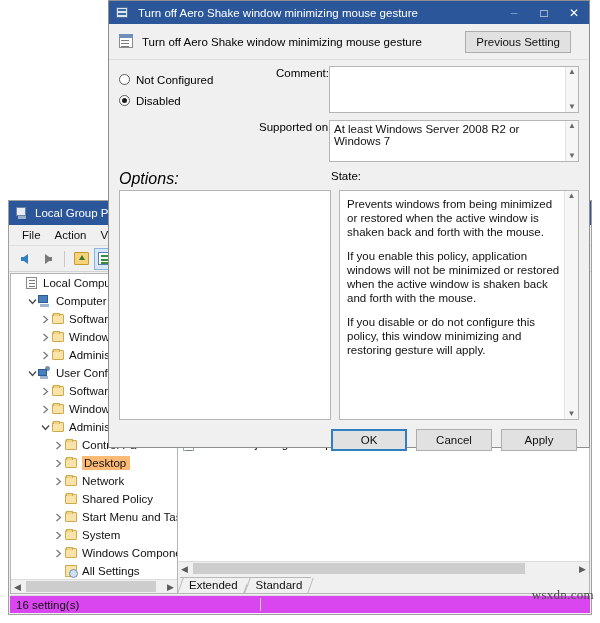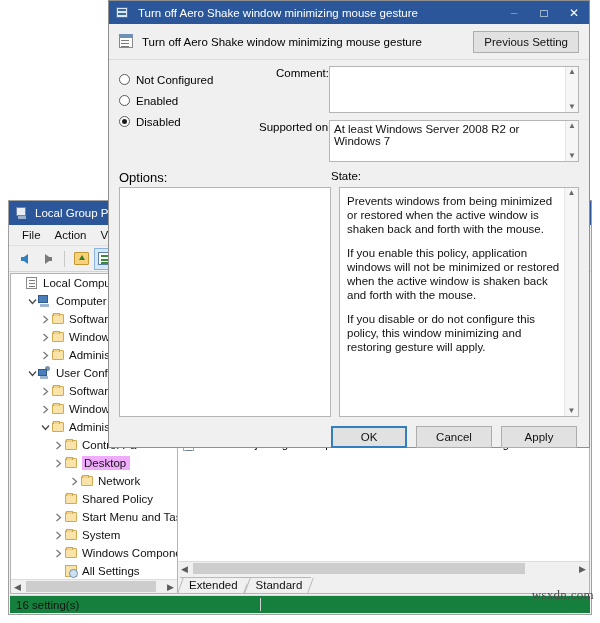--- a/index.html
+++ b/index.html
@@ -65,21 +65,21 @@
   .ico-export:after { content:''; position:absolute; right:-3px; top:3px; width:0;height:0;
       border-top:4px solid transparent;border-bottom:4px solid transparent;border-left:6px solid #3c8a3c; }
 
   
   #gpe-body { position:absolute; left:1px; top:72px; right:1px; bottom:20px; display:flex; background:#fff; }
   #tree-pane {
     width: 168px; background:#ffffff; border:1px solid #b4b4b4; position:relative; overflow:hidden;
   }
   #tree-scroll-area { position:absolute; left:0; top:0; right:0; bottom:14px; overflow:hidden; }
   .tree-row { display:flex; align-items:center; height:18px; padding-left:2px; white-space:nowrap; }
-  .tree-row.selected-folder .tr-label { background:#f0abfc; padding:1px 4px 1px 2px; }
+  .tree-row.selected-folder .tr-label { background:#fdba74; padding:1px 4px 1px 2px; }
   .tw { width:12px; flex:0 0 12px; display:flex; align-items:center; justify-content:center; color:#5a5a5a; }
   .tw svg { display:block; }
   .tr-icon { width:15px; flex:0 0 15px; margin-right:3px; position:relative; height:14px; }
   .tr-label { font-size:11.5px; color:#111; }
   .ico-folder { position:absolute; left:1px; top:2px; width:12px; height:10px; background:#f9e3a8; border:1px solid #d0aa4e; border-radius:1px; }
   .ico-folder:before { content:''; position:absolute; left:0; top:-2px; width:5px; height:2px; background:#f0d384; border:1px solid #d0aa4e; border-bottom:none; }
   .ico-console { position:absolute; left:1px; top:1px; width:11px; height:12px; background:#fbfbfb; border:1px solid #8a8a8a; }
   .ico-console:after { content:''; position:absolute; left:2px; top:2px; width:6px; height:1px; background:#7b7b7b; box-shadow:0 3px 0 #7b7b7b, 0 6px 0 #7b7b7b; }
   .ico-computer { position:absolute; left:0px; top:1px; width:13px; height:12px; }
   .ico-computer .scr { position:absolute; left:0; top:0; width:10px; height:8px; background:#4a7ebb; border:1px solid #2e5b8f; }
@@ -114,21 +114,21 @@
 
   #list-hscroll { position:absolute; left:0; right:0; bottom:18px; height:14px; background:#f0f0f0; border-top:1px solid #dcdcdc; display:flex; align-items:center; }
   #list-tabs { position:absolute; left:0; right:0; bottom:0; height:18px; background:#f0f0f0; display:flex; align-items:flex-end; padding-left:2px; }
   .tab {
     font-size:11.5px; color:#111; padding:1px 9px 2px 9px; background:#f0f0f0;
     border-top:1px solid #b9b9b9; position:relative; white-space:nowrap;
   }
   .tab:before { content:''; position:absolute; left:0; top:0; bottom:0; width:7px; border-left:1px solid #b9b9b9; transform:skewX(-20deg); }
   .tab:after { content:''; position:absolute; right:0; top:0; bottom:0; width:7px; border-right:1px solid #b9b9b9; transform:skewX(-20deg); }
 
-  #gpe-status { position:absolute; left:1px; right:1px; bottom:1px; height:18px; background:#15803d;
+  #gpe-status { position:absolute; left:1px; right:1px; bottom:1px; height:18px; background:#d946ef;
       border-top:1px solid #dcdcdc; display:flex; align-items:center; }
   #gpe-status-text { font-size:11.5px; padding-left:6px; color:#111; }
   #gpe-status-sep { position:absolute; left:250px; top:2px; bottom:2px; width:1px; background:#d0d0d0; }
 
   
   #dlg {
     position: absolute; left: 108px; top: 0px; width: 482px; height: 448px;
     background: #f0f0f0; border: 1px solid #8f8f8f;
     box-shadow: 0 0 0 0 transparent;
   }
@@ -143,21 +143,21 @@
   #dlg-head { height:35px; display:flex; align-items:center; padding:0 10px; }
   #dlg-head-icon { width:16px; height:15px; position:relative; flex:0 0 auto; }
   #dlg-head-icon .hi1 { position:absolute; left:0; top:0; width:14px; height:14px; background:#ffffff; border:1px solid #8a8a8a; }
   #dlg-head-icon .hi2 { position:absolute; left:0; top:0; width:14px; height:4px; background:#6f8fb5; }
   #dlg-head-icon .hi3 { position:absolute; left:2px; top:6px; width:8px; height:1px; background:#7b7b7b; box-shadow:0 3px 0 #7b7b7b, 0 6px 0 #7b7b7b; }
   #dlg-head-title { font-size:11.5px; margin-left:7px; flex:1; white-space:nowrap; }
   .btn {
     background:#e1e1e1; border:1px solid #adadad; font-size:11.5px; color:#111;
     padding:4px 10px; min-width:76px; text-align:center; font-family:"Liberation Sans", sans-serif;
   }
-  #btn-prev { }
+  #btn-prev { margin-right:8px; }
 
   #dlg-sep { height:1px; background:#dcdcdc; margin:0; }
 
   #dlg-upper { position:relative; height:105px; padding: 6px 10px 0 10px; display:flex; }
   #radio-col { width:140px; padding-top:3px; }
   .radio-row { display:flex; align-items:center; height:21px; }
   .radio {
     width:11px; height:11px; border-radius:50%; border:1px solid #5a5a5a; background:#ffffff;
     position:relative; flex:0 0 auto;
   }
@@ -173,21 +173,21 @@
   }
   #comment-box { height:47px; }
   #supported-box { height:42px; color:#111; }
   .sb-scroll {
     position:absolute; right:0; top:0; bottom:0; width:13px; background:#f6f6f6; border-left:1px solid #e3e3e3;
     display:flex; flex-direction:column; justify-content:space-between; align-items:center;
   }
   .sb-arrow { font-size:8px; color:#6a6a6a; line-height:10px; }
 
   #dlg-labels { display:flex; padding:5px 10px 2px 10px; }
-  #lbl-options { width:212px; font-size:13px; }
+  #lbl-options { width:212px; font-size:16px;font-style:italic; }
   #lbl-help { font-size:11.5px; }
 
   #dlg-panels { display:flex; padding:0 10px; gap:8px; height:230px; }
   #options-panel { width:212px; background:#ffffff; border:1px solid #b5b5b5; }
   #help-panel { flex:1; background:#ffffff; border:1px solid #b5b5b5; position:relative; padding:6px 18px 6px 7px; overflow:hidden; }
   #help-panel p { margin:0 0 10px 0; font-size:11.5px; line-height:14px; color:#111; }
   #help-scroll { position:absolute; right:0; top:0; bottom:0; width:14px; background:#f6f6f6; border-left:1px solid #e6e6e6;
       display:flex; flex-direction:column; justify-content:space-between; align-items:center; }
 
   #dlg-footer { display:flex; justify-content:flex-end; align-items:center; padding:9px 12px 0 0; gap:9px; }
@@ -361,21 +361,21 @@
               <span class="tw">
                 <svg width="9" height="9" viewBox="0 0 9 9">
                   <path d="M2.5 1 L6.5 4.5 L2.5 8" fill="none" stroke="#7a7a7a" stroke-width="1.3"></path>
                 </svg>
               </span>
               <span class="tr-icon">
                 <span class="ico-folder"></span>
               </span>
               <span class="tr-label">Desktop</span>
             </div>
-            <div class="tree-row" style="padding-left: 57px;">
+            <div class="tree-row" style="padding-left: 41px;">
               <span class="tw">
                 <svg width="9" height="9" viewBox="0 0 9 9">
                   <path d="M2.5 1 L6.5 4.5 L2.5 8" fill="none" stroke="#7a7a7a" stroke-width="1.3"></path>
                 </svg>
               </span>
               <span class="tr-icon">
                 <span class="ico-folder"></span>
               </span>
               <span class="tr-label">Network</span>
             </div>
@@ -543,24 +543,20 @@
       <button class="btn" id="btn-prev">Previous Setting</button>
     </div>
 
     <div id="dlg-sep"></div>
 
     <div id="dlg-upper">
       <div id="radio-col">
         <div class="radio-row">
           <span class="radio"></span>
           <span class="radio-label">Not Configured</span>
-        </div>
-        <div class="radio-row">
-          <span class="radio"></span>
-          <span class="radio-label">Enabled</span>
         </div>
         <div class="radio-row">
           <span class="radio checked"></span>
           <span class="radio-label">Disabled</span>
         </div>
       </div>
 
       <div id="fields-col">
         <div class="field-row">
           <span class="field-label">Comment:</span>

